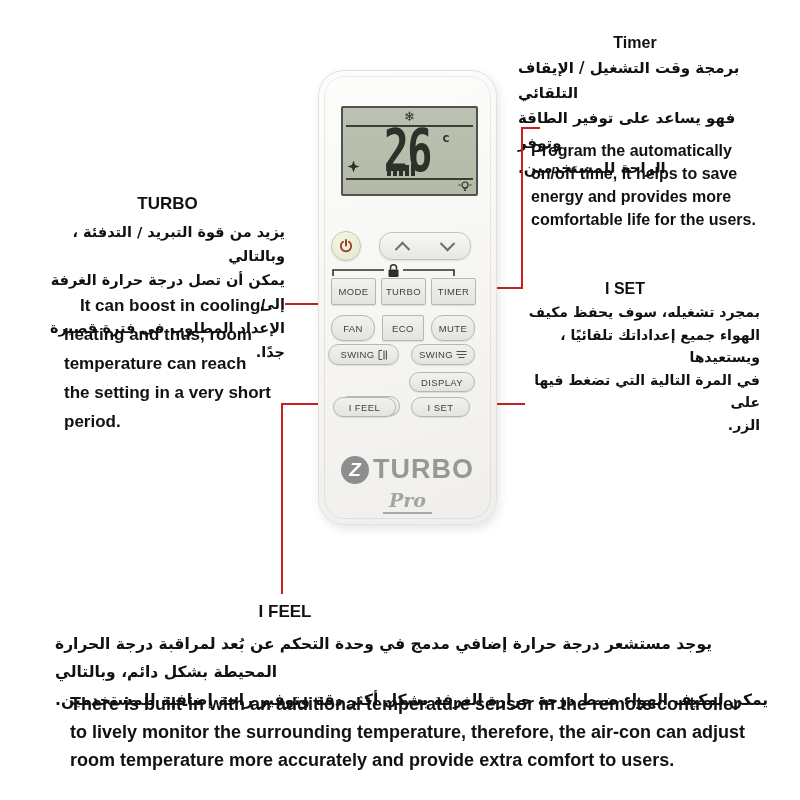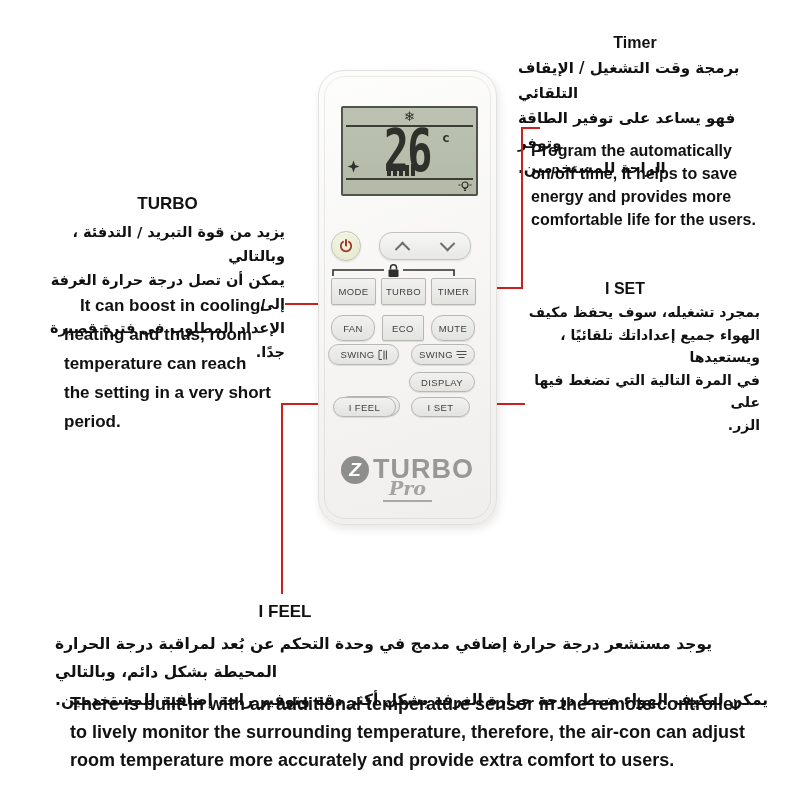--- a/index.html
+++ b/index.html
@@ -55,21 +55,21 @@
        box-shadow:0 1px 1px rgba(0,0,0,.10);font-family:"Liberation Sans",sans-serif;}
   .sq{border-radius:2px;}
   .pill{border-radius:12px;justify-content:center;}
 
   
   .logo{left:0;right:0;top:383px;display:flex;align-items:center;justify-content:center;gap:4px;}
   .logo-z{width:28px;height:28px;border-radius:50%;background:#8e8e8c;color:#fff;
           display:flex;align-items:center;justify-content:center;font-weight:bold;
           font-size:19px;font-style:italic;}
   .logo-name{font-weight:bold;font-size:27px;color:#979795;letter-spacing:1px;}
-  .logo-pro{left:0;right:0;top:406px;text-align:center;}
+  .logo-pro{left:0;right:0;top:418px;text-align:center;}
   .logo-pro span{display:inline-block;font-family:"DejaVu Serif",serif;font-style:italic;
           font-weight:bold;font-size:19px;color:#a3a3a1;border-bottom:2px solid #a8a8a6;
           padding:0 6px 1px 6px;}
 </style>
 </head>
 <body>
 
 <div class="canvas">
 
   <div class="abs title" style="left:520px;top:34px;width:230px;font-size:16px;">Timer</div>

